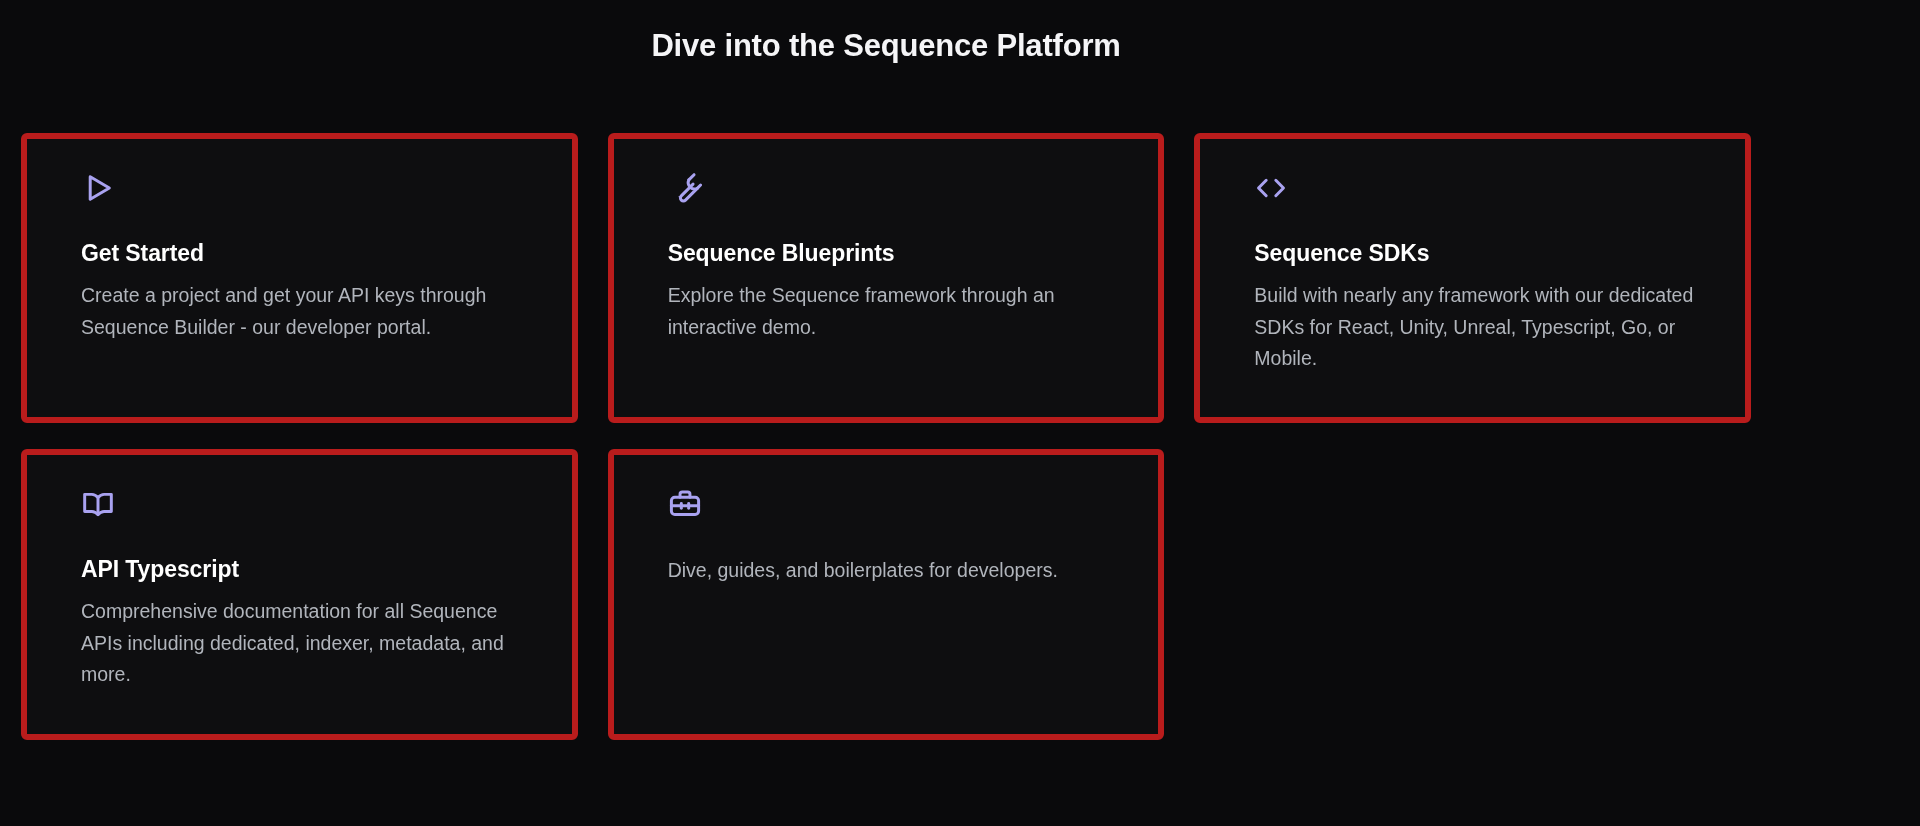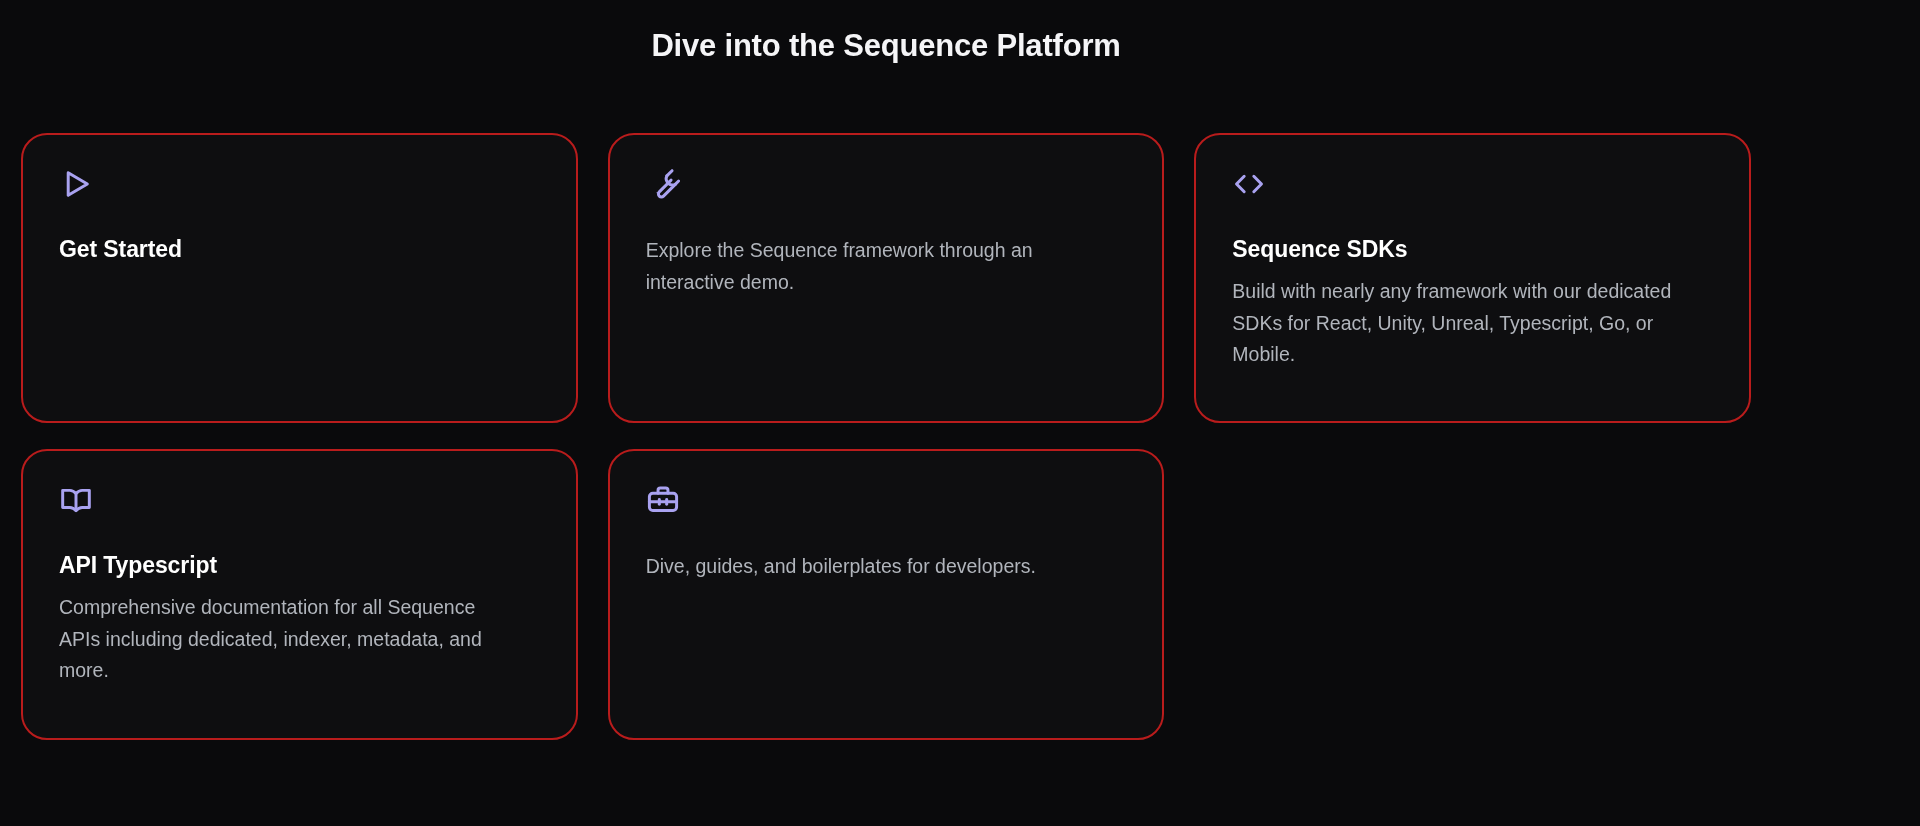--- a/index.html
+++ b/index.html
@@ -43,24 +43,24 @@
     grid-template-columns: repeat(3, 1fr);
     grid-template-rows: 290px 291px;
     column-gap: 30px;
     row-gap: 26px;
     box-sizing: border-box;
   }
 
   .card {
     position: relative;
     background: #0e0e10;
-    border: 2px solid #b91c1c;
-    border-radius: 26px;
+    border: 6px solid #b91c1c;
+    border-radius: 6px;
     box-sizing: border-box;
-    padding: 32px 38px 0 36px;
+    padding: 32px 38px 0 54px;
     overflow: hidden;
     cursor: pointer;
   }
 
   .card-icon {
     display: block;
     width: 34px;
     height: 34px;
     color: #a9a2f0;
     margin-bottom: 34px;
@@ -101,31 +101,33 @@
 
   <div class="card-grid">
 
     <div class="card">
       <span class="card-icon">
         <svg viewBox="0 0 24 24" fill="none" stroke="currentColor" stroke-width="2.1" stroke-linecap="round" stroke-linejoin="round" aria-hidden="true">
           <polygon points="6.5,4 20,12 6.5,20"></polygon>
         </svg>
       </span>
       <h2 class="card-title">Get Started</h2>
+      <p class="card-desc">Create a project and get your API keys through Sequence Builder - our developer portal.</p>
     </div>
 
     <div class="card">
       <span class="card-icon">
         <svg viewBox="0 0 24 24" fill="none" stroke="currentColor" stroke-width="2.1" stroke-linecap="round" stroke-linejoin="round" aria-hidden="true">
           <path d="M14.7 6.3a4.5 4.5 0 0 0 5.96 5.96l-8.3 8.3a2.1 2.1 0 1 1-2.97-2.97l8.3-8.3"></path>
           <path d="M14.7 6.3 18.4 2.6"></path>
           <path d="M20.66 12.26 23 9.9"></path>
           <circle cx="7.9" cy="18.1" r="0.45" fill="currentColor" stroke="none"></circle>
         </svg>
       </span>
+      <h2 class="card-title">Sequence Blueprints</h2>
       <p class="card-desc">Explore the Sequence framework through an interactive demo.</p>
     </div>
 
     <div class="card">
       <span class="card-icon">
         <svg viewBox="0 0 24 24" fill="none" stroke="currentColor" stroke-width="2.1" stroke-linecap="round" stroke-linejoin="round" aria-hidden="true">
           <polyline points="8.6,6.5 3.2,12 8.6,17.5"></polyline>
           <polyline points="15.4,6.5 20.8,12 15.4,17.5"></polyline>
         </svg>
       </span>

